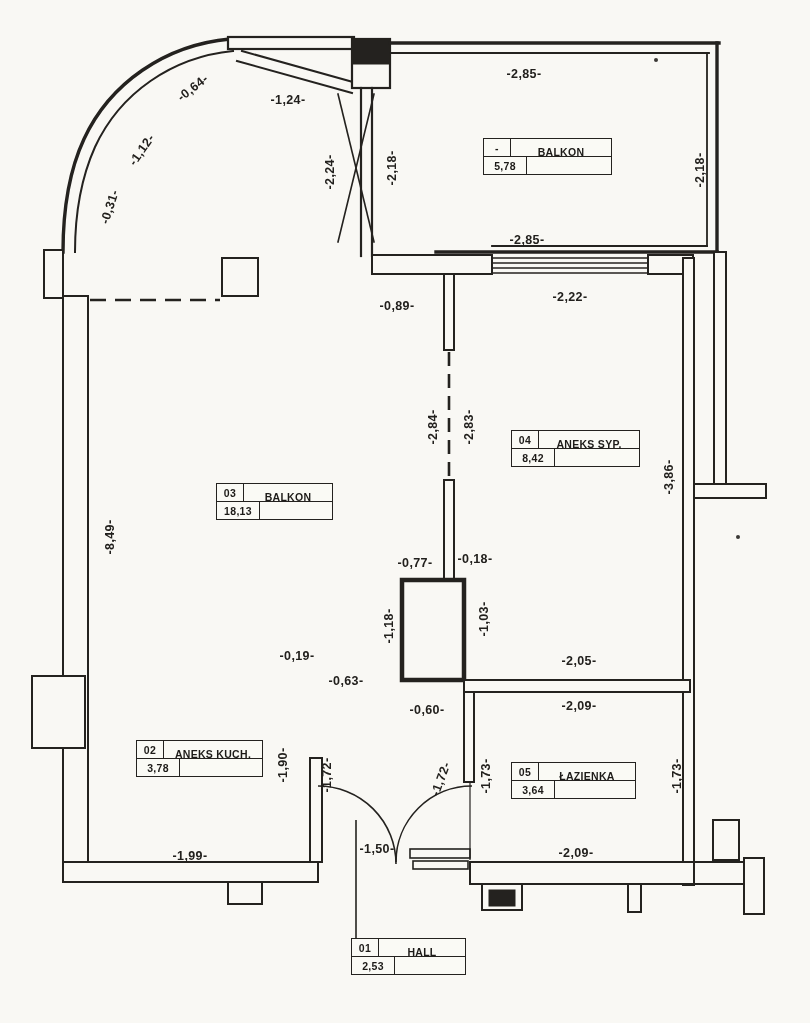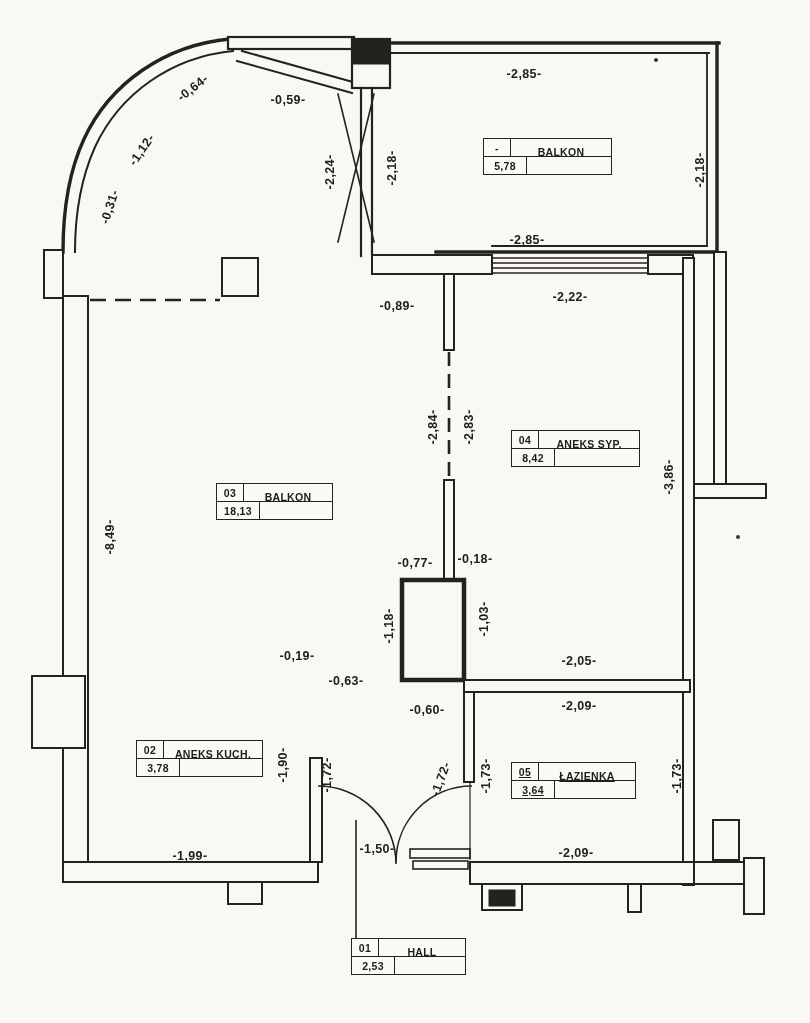--- a/index.html
+++ b/index.html
@@ -166,21 +166,21 @@
     <div class="rb-row">
         <span class="rb-num">02</span>
         <span class="rb-name">ANEKS KUCH.</span>
       </div>
     <div class="rb-row rb-row2">
         <span class="rb-area">3,78</span>
         <span class="rb-fill"></span>
       </div>
   </div>
 
-  <div class="room-box" style="left:511px;top:762px;width:123px;text-decoration:underline;">
+  <div class="room-box" style="left:511px;top:762px;width:123px;">
     <div class="rb-row">
         <span class="rb-num">05</span>
         <span class="rb-name">ŁAZIENKA</span>
       </div>
     <div class="rb-row rb-row2">
         <span class="rb-area">3,64</span>
         <span class="rb-fill"></span>
       </div>
   </div>
 
@@ -189,21 +189,21 @@
         <span class="rb-num">01</span>
         <span class="rb-name">HALL</span>
       </div>
     <div class="rb-row rb-row2">
         <span class="rb-area">2,53</span>
         <span class="rb-fill"></span>
       </div>
   </div>
 
   <span class="dim" style="left:193px;top:88px;--r:-38deg;">-0,64-</span>
-  <span class="dim" style="left:288px;top:100px;">-0,59-</span>
+  <span class="dim" style="left:288px;top:100px;">-1,24-</span>
   <span class="dim" style="left:142px;top:150px;--r:-55deg;">-1,12-</span>
   <span class="dim" style="left:110px;top:207px;--r:-72deg;">-0,31-</span>
   <span class="dim" style="left:330px;top:172px;--r:-90deg;">-2,24-</span>
   <span class="dim" style="left:392px;top:168px;--r:-90deg;">-2,18-</span>
   <span class="dim" style="left:524px;top:74px;">-2,85-</span>
   <span class="dim" style="left:700px;top:170px;--r:-90deg;">-2,18-</span>
   <span class="dim" style="left:527px;top:240px;">-2,85-</span>
   <span class="dim" style="left:397px;top:306px;">-0,89-</span>
   <span class="dim" style="left:570px;top:297px;">-2,22-</span>
   <span class="dim" style="left:433px;top:427px;--r:-90deg;">-2,84-</span>

